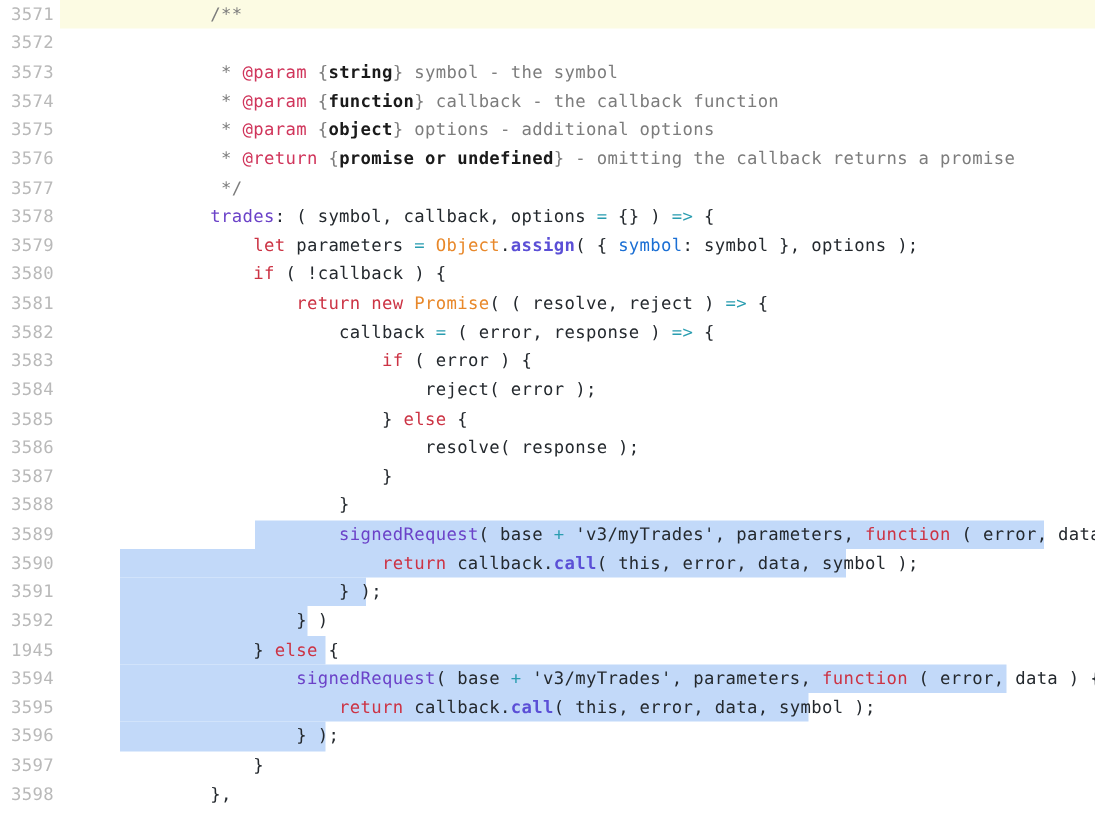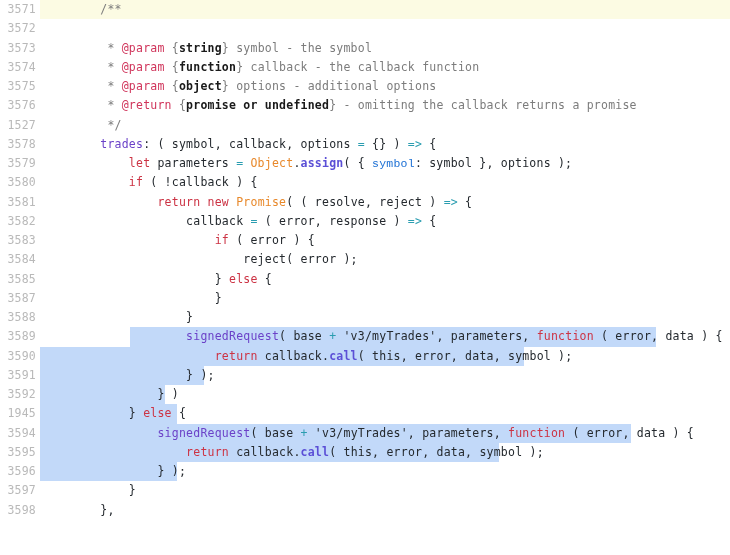--- a/index.html
+++ b/index.html
@@ -27,20 +27,21 @@
   }
 
   .line {
     position: relative;
     height: 19.25px;
     line-height: 19.25px;
     white-space: pre;
     font-size: 11.5px;
     letter-spacing: 0.02em;
     color: #222222;
+    padding-left: 40px;
   }
 
   
   .line.current .line-bg {
     position: absolute;
     left: 40px;
     right: 0;
     top: 0;
     bottom: 0;
     background: #fcfbe3;
@@ -93,43 +94,44 @@
   .t-plain    { color: #24292e; }
   .t-comment  { color: #7c7c7c; }
   .t-doctag   { color: #d0355b; }
   .t-doctype  { color: #1a1a1a; font-weight: bold; }
   .t-kw       { color: #cc3344; }
   .t-class    { color: #e8882a; }
   .t-prop     { color: #5b4fd6; font-weight: bold; }
   .t-func     { color: #6b42c8; text-align: center; }
   .t-op       { color: #2a9db0; }
   .t-str      { color: #24292e; }
-  .t-param    { color: #1b6fd4; font-family: Liberation Mono, monospace; }
+  .t-param    { color: #1b6fd4; }
   .t-this     { color: #24292e; }
 </style>
 </head>
 <body>
 
 <div id="editor">
   <div class="code-area" id="code-area">
       <div class="line current"><div class="line-bg"></div><div class="gutter">3571</div><div class="content"><span class="txt"><span class="t-plain">        </span><span class="t-comment">/**</span></span></div></div>
       <div class="line"><div class="gutter">3572</div><div class="content"><span class="txt"><span class="t-plain">         </span></span></div></div>
       <div class="line"><div class="gutter">3573</div><div class="content"><span class="txt"><span class="t-plain">         </span><span class="t-comment">* </span><span class="t-doctag">@param</span><span class="t-comment"> {</span><span class="t-doctype">string</span><span class="t-comment">} symbol - the symbol</span></span></div></div>
       <div class="line"><div class="gutter">3574</div><div class="content"><span class="txt"><span class="t-plain">         </span><span class="t-comment">* </span><span class="t-doctag">@param</span><span class="t-comment"> {</span><span class="t-doctype">function</span><span class="t-comment">} callback - the callback function</span></span></div></div>
       <div class="line"><div class="gutter">3575</div><div class="content"><span class="txt"><span class="t-plain">         </span><span class="t-comment">* </span><span class="t-doctag">@param</span><span class="t-comment"> {</span><span class="t-doctype">object</span><span class="t-comment">} options - additional options</span></span></div></div>
       <div class="line"><div class="gutter">3576</div><div class="content"><span class="txt"><span class="t-plain">         </span><span class="t-comment">* </span><span class="t-doctag">@return</span><span class="t-comment"> {</span><span class="t-doctype">promise or undefined</span><span class="t-comment">} - omitting the callback returns a promise</span></span></div></div>
-      <div class="line"><div class="gutter">1527</div><div class="content"><span class="txt"><span class="t-plain">         </span><span class="t-comment">*/</span></span></div></div>
+      <div class="line"><div class="gutter">3577</div><div class="content"><span class="txt"><span class="t-plain">         </span><span class="t-comment">*/</span></span></div></div>
       <div class="line"><div class="gutter">3578</div><div class="content"><span class="txt"><span class="t-plain">        </span><span class="t-func">trades</span><span class="t-plain">: ( symbol, callback, options </span><span class="t-op">=</span><span class="t-plain"> {} ) </span><span class="t-op">=&gt;</span><span class="t-plain"> {</span></span></div></div>
       <div class="line"><div class="gutter">3579</div><div class="content"><span class="txt"><span class="t-plain">            </span><span class="t-kw">let</span><span class="t-plain"> parameters </span><span class="t-op">=</span><span class="t-plain"> </span><span class="t-class">Object</span><span class="t-plain">.</span><span class="t-prop">assign</span><span class="t-plain">( { </span><span class="t-param">symbol</span><span class="t-plain">: symbol }, options );</span></span></div></div>
       <div class="line"><div class="gutter">3580</div><div class="content"><span class="txt"><span class="t-plain">            </span><span class="t-kw">if</span><span class="t-plain"> ( !callback ) {</span></span></div></div>
       <div class="line"><div class="gutter">3581</div><div class="content"><span class="txt"><span class="t-plain">                </span><span class="t-kw">return</span><span class="t-plain"> </span><span class="t-kw">new</span><span class="t-plain"> </span><span class="t-class">Promise</span><span class="t-plain">( ( resolve, reject ) </span><span class="t-op">=&gt;</span><span class="t-plain"> {</span></span></div></div>
       <div class="line"><div class="gutter">3582</div><div class="content"><span class="txt"><span class="t-plain">                    </span><span class="t-plain">callback </span><span class="t-op">=</span><span class="t-plain"> ( error, response ) </span><span class="t-op">=&gt;</span><span class="t-plain"> {</span></span></div></div>
       <div class="line"><div class="gutter">3583</div><div class="content"><span class="txt"><span class="t-plain">                        </span><span class="t-kw">if</span><span class="t-plain"> ( error ) {</span></span></div></div>
       <div class="line"><div class="gutter">3584</div><div class="content"><span class="txt"><span class="t-plain">                            reject( error );</span></span></div></div>
       <div class="line"><div class="gutter">3585</div><div class="content"><span class="txt"><span class="t-plain">                        } </span><span class="t-kw">else</span><span class="t-plain"> {</span></span></div></div>
+      <div class="line"><div class="gutter">3586</div><div class="content"><span class="txt"><span class="t-plain">                            resolve( response );</span></span></div></div>
       <div class="line"><div class="gutter">3587</div><div class="content"><span class="txt"><span class="t-plain">                        }</span></span></div></div>
       <div class="line"><div class="gutter">3588</div><div class="content"><span class="txt"><span class="t-plain">                    }</span></span></div></div>
       <div class="line"><div class="gutter">3589</div><div class="content"><div class="sel" style="left: 90px; width: 526px;"></div><span class="txt"><span class="t-plain">                    </span><span class="t-func">signedRequest</span><span class="t-plain">( base </span><span class="t-op">+</span><span class="t-plain"> </span><span class="t-str">'v3/myTrades'</span><span class="t-plain">, parameters, </span><span class="t-kw">function</span><span class="t-plain"> ( error, data ) {</span></span></div></div>
       <div class="line"><div class="gutter">3590</div><div class="content"><div class="sel" style="left: 0px; width: 484px;"></div><span class="txt"><span class="t-plain">                        </span><span class="t-kw">return</span><span class="t-plain"> callback.</span><span class="t-prop">call</span><span class="t-plain">( </span><span class="t-this">this</span><span class="t-plain">, error, data, symbol );</span></span></div></div>
       <div class="line"><div class="gutter">3591</div><div class="content"><div class="sel" style="left: 0px; width: 164px;"></div><span class="txt"><span class="t-plain">                    } );</span></span></div></div>
       <div class="line"><div class="gutter">3592</div><div class="content"><div class="sel" style="left: 0px; width: 125px;"></div><span class="txt"><span class="t-plain">                } )</span></span></div></div>
       <div class="line"><div class="gutter">1945</div><div class="content"><div class="sel" style="left: 0px; width: 137px;"></div><span class="txt"><span class="t-plain">            } </span><span class="t-kw">else</span><span class="t-plain"> {</span></span></div></div>
       <div class="line"><div class="gutter">3594</div><div class="content"><div class="sel" style="left: 0px; width: 591px;"></div><span class="txt"><span class="t-plain">                </span><span class="t-func">signedRequest</span><span class="t-plain">( base </span><span class="t-op">+</span><span class="t-plain"> </span><span class="t-str">'v3/myTrades'</span><span class="t-plain">, parameters, </span><span class="t-kw">function</span><span class="t-plain"> ( error, data ) {</span></span></div></div>
       <div class="line"><div class="gutter">3595</div><div class="content"><div class="sel" style="left: 0px; width: 459px;"></div><span class="txt"><span class="t-plain">                    </span><span class="t-kw">return</span><span class="t-plain"> callback.</span><span class="t-prop">call</span><span class="t-plain">( </span><span class="t-this">this</span><span class="t-plain">, error, data, symbol );</span></span></div></div>
       <div class="line"><div class="gutter">3596</div><div class="content"><div class="sel" style="left: 0px; width: 137px;"></div><span class="txt"><span class="t-plain">                } );</span></span></div></div>

